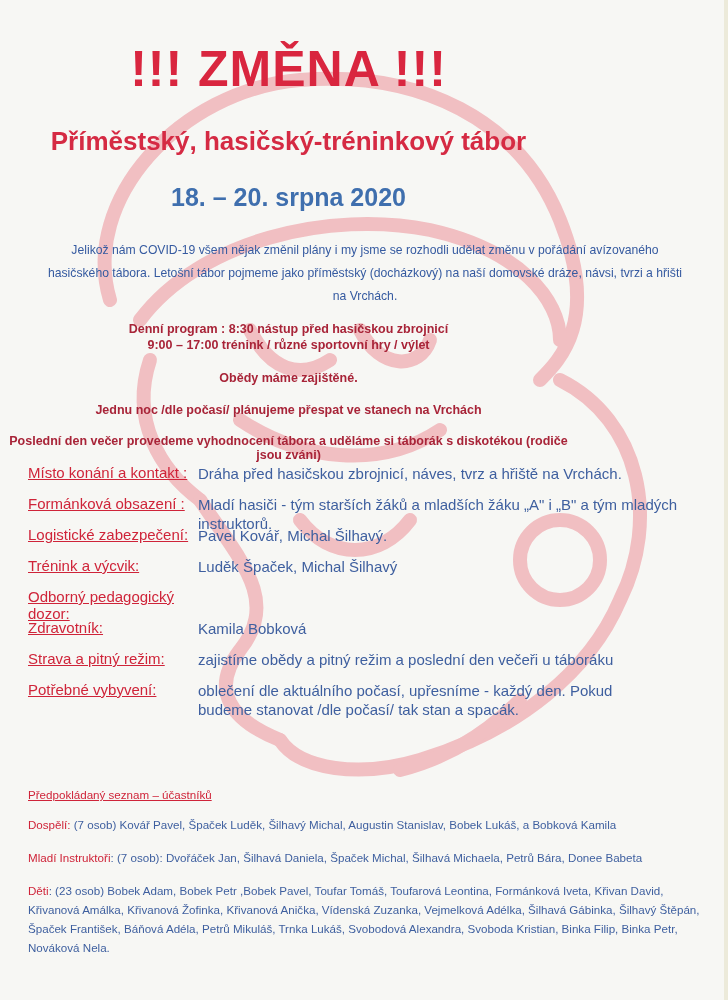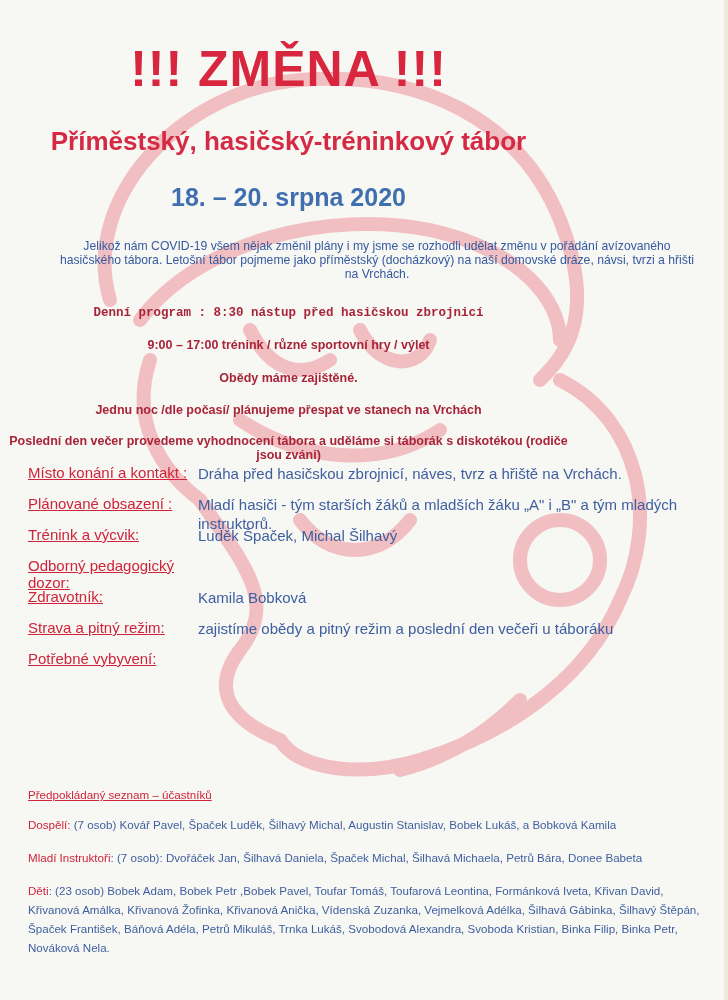--- a/index.html
+++ b/index.html
@@ -9,23 +9,23 @@
       font-family: "Liberation Sans", "DejaVu Sans", sans-serif;
       position: relative;
     }
     .page { position: absolute; left: 0; top: 0; width: 728px; height: 1000px; }
     .watermark { position: absolute; left: 0; top: 0; width: 728px; height: 1000px; pointer-events: none; }
     .rightstrip { position: absolute; right: 0; top: 0; width: 4px; height: 1000px; background: #eceada; }
     .center { position: absolute; left: 0; width: 577px; text-align: center; }
     .title { top: 40px; font-size: 50px; font-weight: bold; color: #d9263f; letter-spacing: 1px; }
     .subtitle { top: 126px; font-size: 26px; font-weight: bold; color: #d52a43; }
     .dates { top: 183px; font-size: 25px; font-weight: bold; color: #3f6fae; }
-    .intro { top: 239px; left: 52px; width: 650px; font-size: 12.2px; line-height: 14px; color: #355aa0; text-align: center; position: absolute; }
+    .intro { top: 239px; left: 40px; width: 650px; font-size: 12.2px; line-height: 23px; color: #355aa0; text-align: center; position: absolute; }
     .prog { font-size: 12.5px; color: #a82438; font-weight: bold; }
-    .p1 { top: 306px; font-family: Liberation Mono, monospace; }
+    .p1 { top: 322px; }
     .p2 { top: 338px; }
     .p3 { top: 371px; }
     .p4 { top: 403px; }
     .p5 { top: 434px; }
     .rows { position: absolute; left: 28px; top: 464px; width: 680px; }
     .row { display: flex; font-size: 15px; height: 31px; }
     .row .lbl { width: 170px; color: #cf2439; text-decoration: underline; flex: none; }
     .row .val { color: #3e5f9f; line-height: 19px; }
     .row.tall { height: 44px; }
     .parts { position: absolute; left: 28px; top: 788px; width: 680px; font-size: 11.6px; color: #3e5f9f; }
@@ -64,40 +64,45 @@
   <div class="center prog p3">Obědy máme zajištěné.</div>
   <div class="center prog p4">Jednu noc /dle počasí/ plánujeme přespat ve stanech na Vrchách</div>
   <div class="center prog p5">Poslední den večer provedeme vyhodnocení tábora a uděláme si táborák s diskotékou (rodiče jsou zváni)</div>
 
   <div class="rows">
     <div class="row">
         <span class="lbl">Místo konání a kontakt :</span>
         <span class="val">Dráha před hasičskou zbrojnicí, náves, tvrz a hřiště na Vrchách.</span>
       </div>
     <div class="row">
-        <span class="lbl">Plánované obsazení :</span>
+        <span class="lbl">Formánková obsazení :</span>
         <span class="val">Mladí hasiči  - tým starších žáků a mladších žáku „A" i „B" a tým mladých instruktorů.</span>
+      </div>
+    <div class="row">
+        <span class="lbl">Logistické zabezpečení:</span>
+        <span class="val">Pavel Kovář, Michal Šilhavý.</span>
       </div>
     <div class="row">
         <span class="lbl">Trénink a výcvik:</span>
         <span class="val">Luděk Špaček, Michal Šilhavý</span>
       </div>
     <div class="row">
         <span class="lbl">Odborný pedagogický dozor:</span>
       </div>
     <div class="row">
         <span class="lbl">Zdravotník:</span>
         <span class="val">Kamila Bobková</span>
       </div>
     <div class="row">
         <span class="lbl">Strava a pitný režim:</span>
         <span class="val">zajistíme obědy a pitný režim a poslední den večeři u táboráku</span>
       </div>
     <div class="row tall">
         <span class="lbl">Potřebné vybyvení:</span>
+        <span class="val" style="width:470px">oblečení dle aktuálního počasí, upřesníme - každý den.  Pokud budeme stanovat /dle počasí/ tak stan a spacák.</span>
       </div>
   </div>
 
   <div class="parts">
     <div class="hdr">Předpokládaný seznam – účastníků</div>
     <div class="line"><span class="key">Dospělí:</span><span> (7 osob) Kovář Pavel, Špaček Luděk, Šilhavý Michal, Augustin Stanislav, Bobek Lukáš, a Bobková Kamila</span></div>
     <div class="line"><span class="key">Mladí Instruktoři</span><span>: (7 osob): Dvořáček Jan, Šilhavá Daniela, Špaček Michal, Šilhavá Michaela, Petrů Bára, Donee Babeta</span></div>
     <div class="line"><span class="key">Děti</span><span>: (23 osob) Bobek Adam, Bobek Petr ,Bobek Pavel, Toufar Tomáš, Toufarová Leontina, Formánková Iveta, Křivan David, Křivanová Amálka, Křivanová Žofinka, Křivanová Anička, Vídenská Zuzanka, Vejmelková Adélka, Šilhavá Gábinka, Šilhavý Štěpán, Špaček František, Báňová Adéla, Petrů Mikuláš, Trnka Lukáš, Svobodová Alexandra, Svoboda Kristian, Binka Filip, Binka Petr, Nováková Nela.</span></div>
   </div>
 </div>

